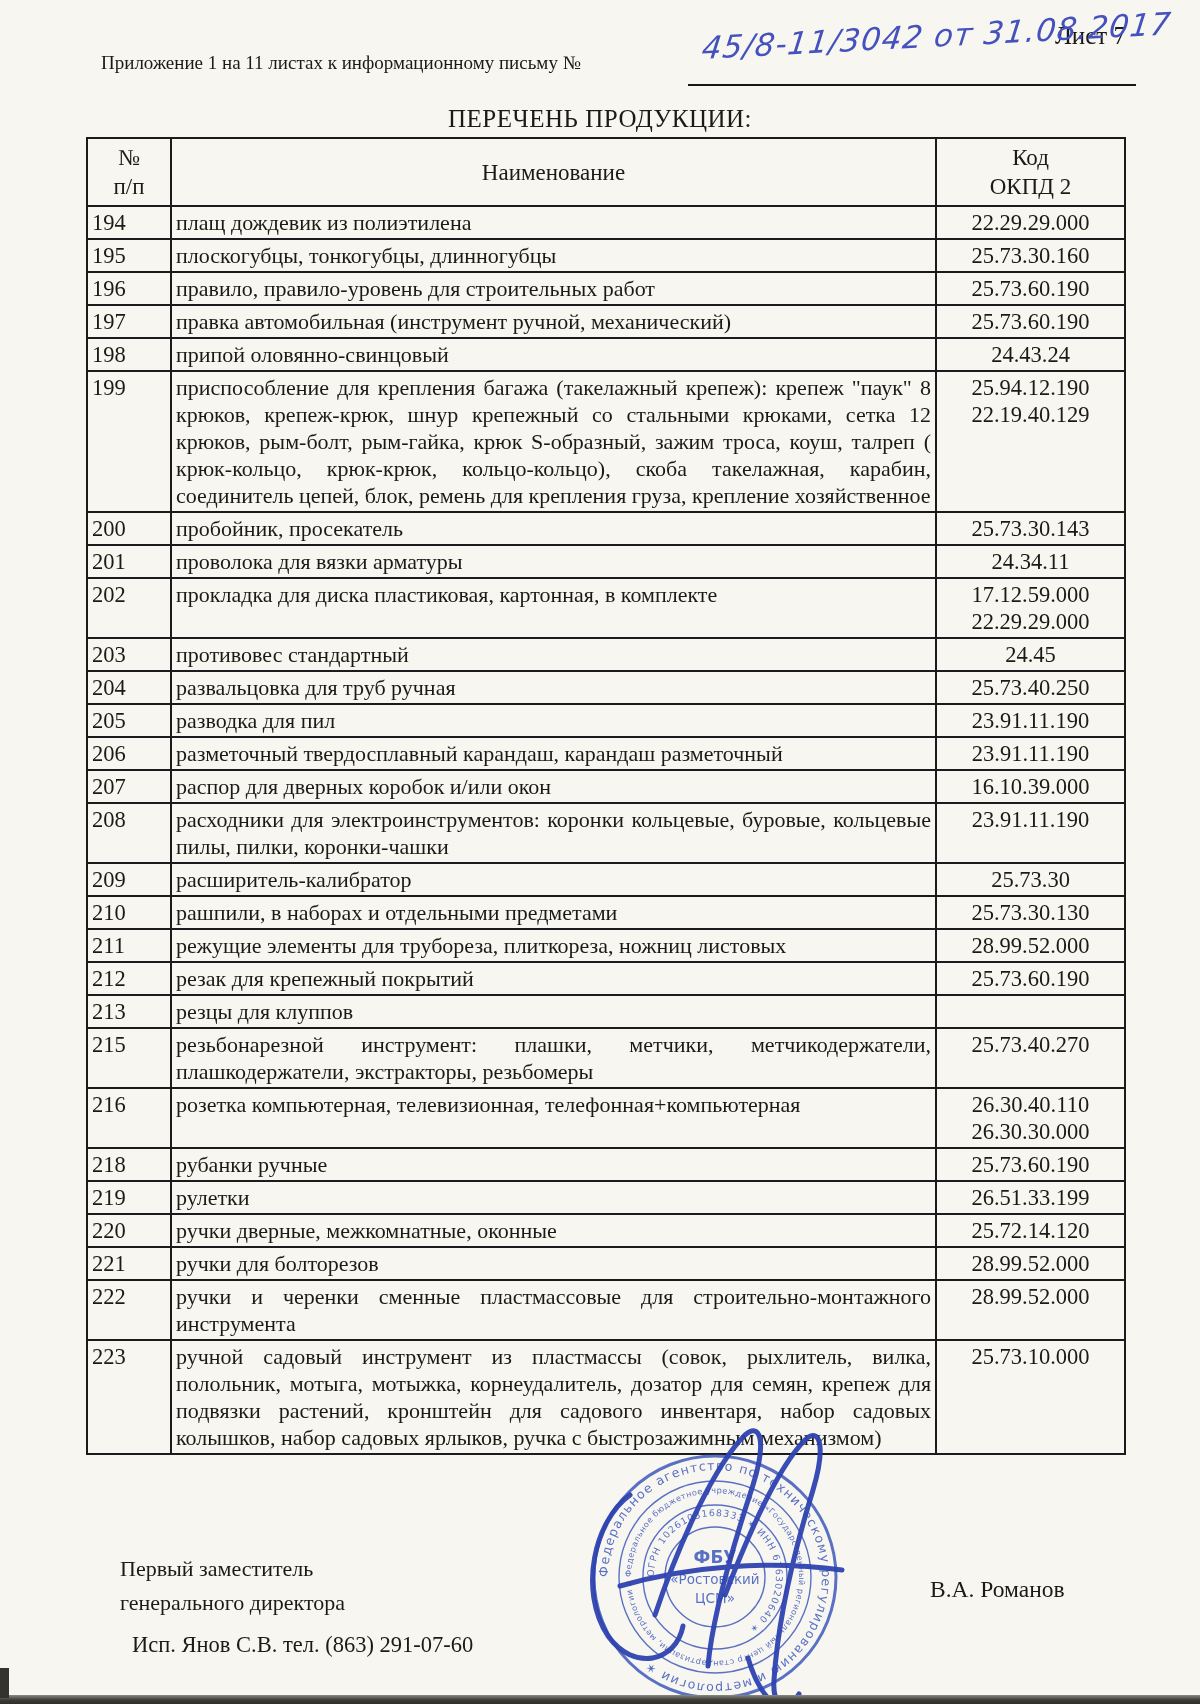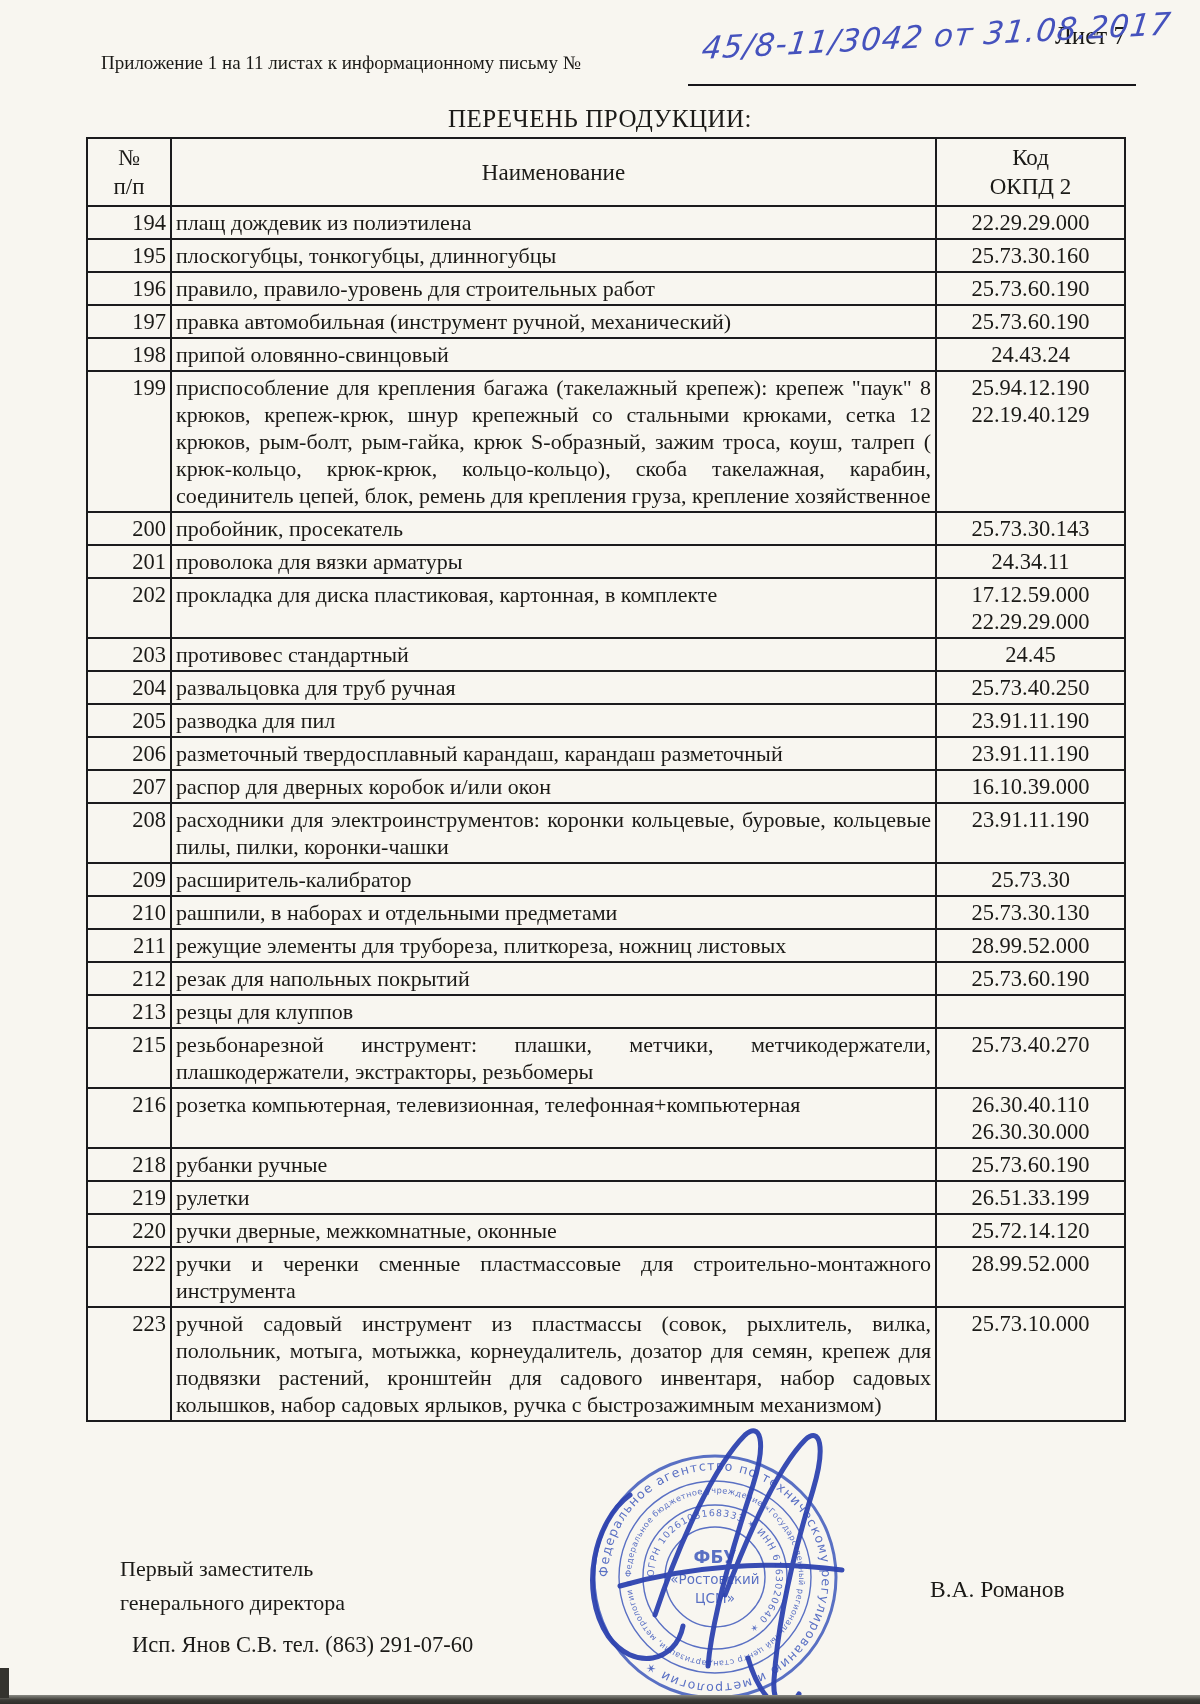--- a/index.html
+++ b/index.html
@@ -30,21 +30,21 @@
   table.products col.c-num{width:84px;}
   table.products col.c-name{width:765px;}
   table.products col.c-code{width:189px;}
   table.products th,table.products td{
     border:2px solid #1b1b1d;vertical-align:top;padding:2px 4px;
   }
   table.products thead th{
     font-weight:normal;text-align:center;vertical-align:middle;
     font-size:23px;line-height:29px;padding:4px 2px;height:56px;
   }
-  td.cell-num{text-align:right;font-size:22.5px;}
+  td.cell-num{text-align:left;font-size:22.5px;}
   td.cell-name{text-align:justify;padding:2px 10px 2px 13px;}
   td.cell-code{text-align:center;font-size:22.5px;margin-left:32px;}
   
   .footer-position{position:absolute;top:1552px;left:120px;font-size:22px;line-height:34px;}
   .footer-signer{position:absolute;top:1576px;left:930px;font-size:23.5px;}
   .footer-executor{position:absolute;top:1632px;left:132px;font-size:22.5px;}
   
   .stamp{position:absolute;top:1447px;left:585px;width:260px;height:260px;opacity:.83;}
   .signature{position:absolute;top:1380px;left:540px;width:440px;height:324px;}
   
@@ -208,21 +208,21 @@
     </tr>
         <tr>
       <td class="cell-num">211</td>
       <td class="cell-name">режущие элементы для трубореза, плиткореза, ножниц листовых</td>
       <td class="cell-code">
             <div>28.99.52.000</div>
           </td>
     </tr>
         <tr>
       <td class="cell-num">212</td>
-      <td class="cell-name">резак для напольных покрытий</td>
+      <td class="cell-name">резак для крепежный покрытий</td>
       <td class="cell-code">
             <div>25.73.60.190</div>
           </td>
     </tr>
         <tr>
       <td class="cell-num">213</td>
       <td class="cell-name">резцы для клуппов</td>
       <td class="cell-code"></td>
     </tr>
         <tr>
@@ -252,20 +252,27 @@
       <td class="cell-name">рулетки</td>
       <td class="cell-code">
             <div>26.51.33.199</div>
           </td>
     </tr>
         <tr>
       <td class="cell-num">220</td>
       <td class="cell-name">ручки дверные, межкомнатные, оконные</td>
       <td class="cell-code">
             <div>25.72.14.120</div>
+          </td>
+    </tr>
+        <tr>
+      <td class="cell-num">221</td>
+      <td class="cell-name">ручки для болторезов</td>
+      <td class="cell-code">
+            <div>28.99.52.000</div>
           </td>
     </tr>
         <tr>
       <td class="cell-num">222</td>
       <td class="cell-name">ручки и черенки сменные пластмассовые для строительно-монтажного инструмента</td>
       <td class="cell-code">
             <div>28.99.52.000</div>
           </td>
     </tr>
         <tr>

